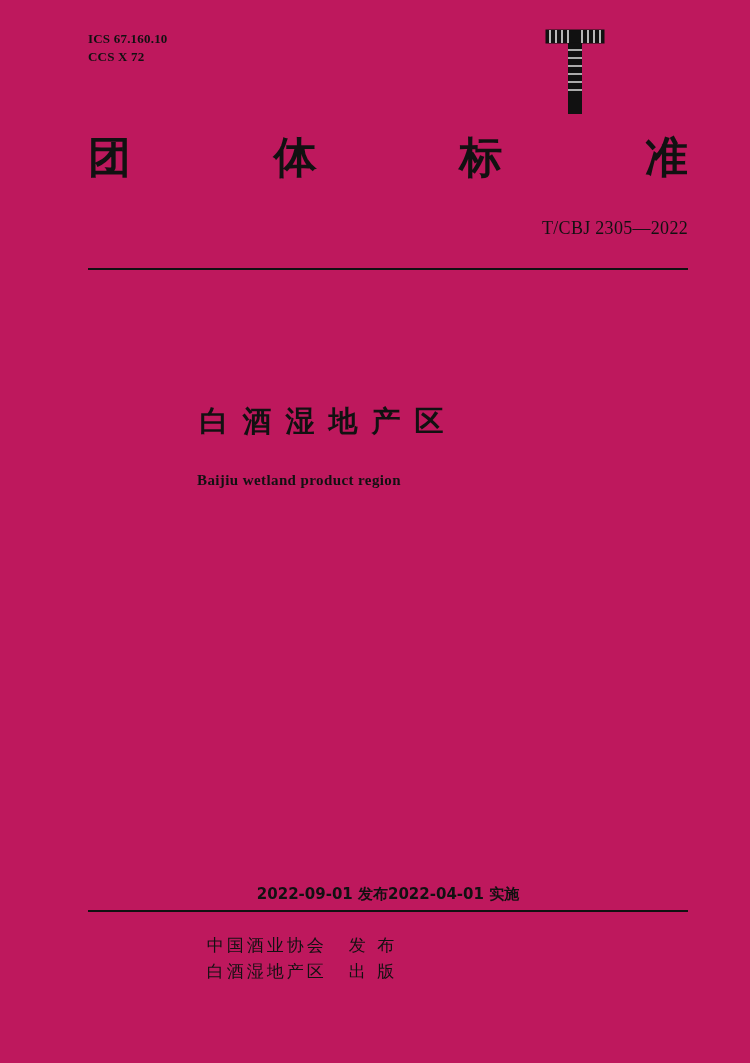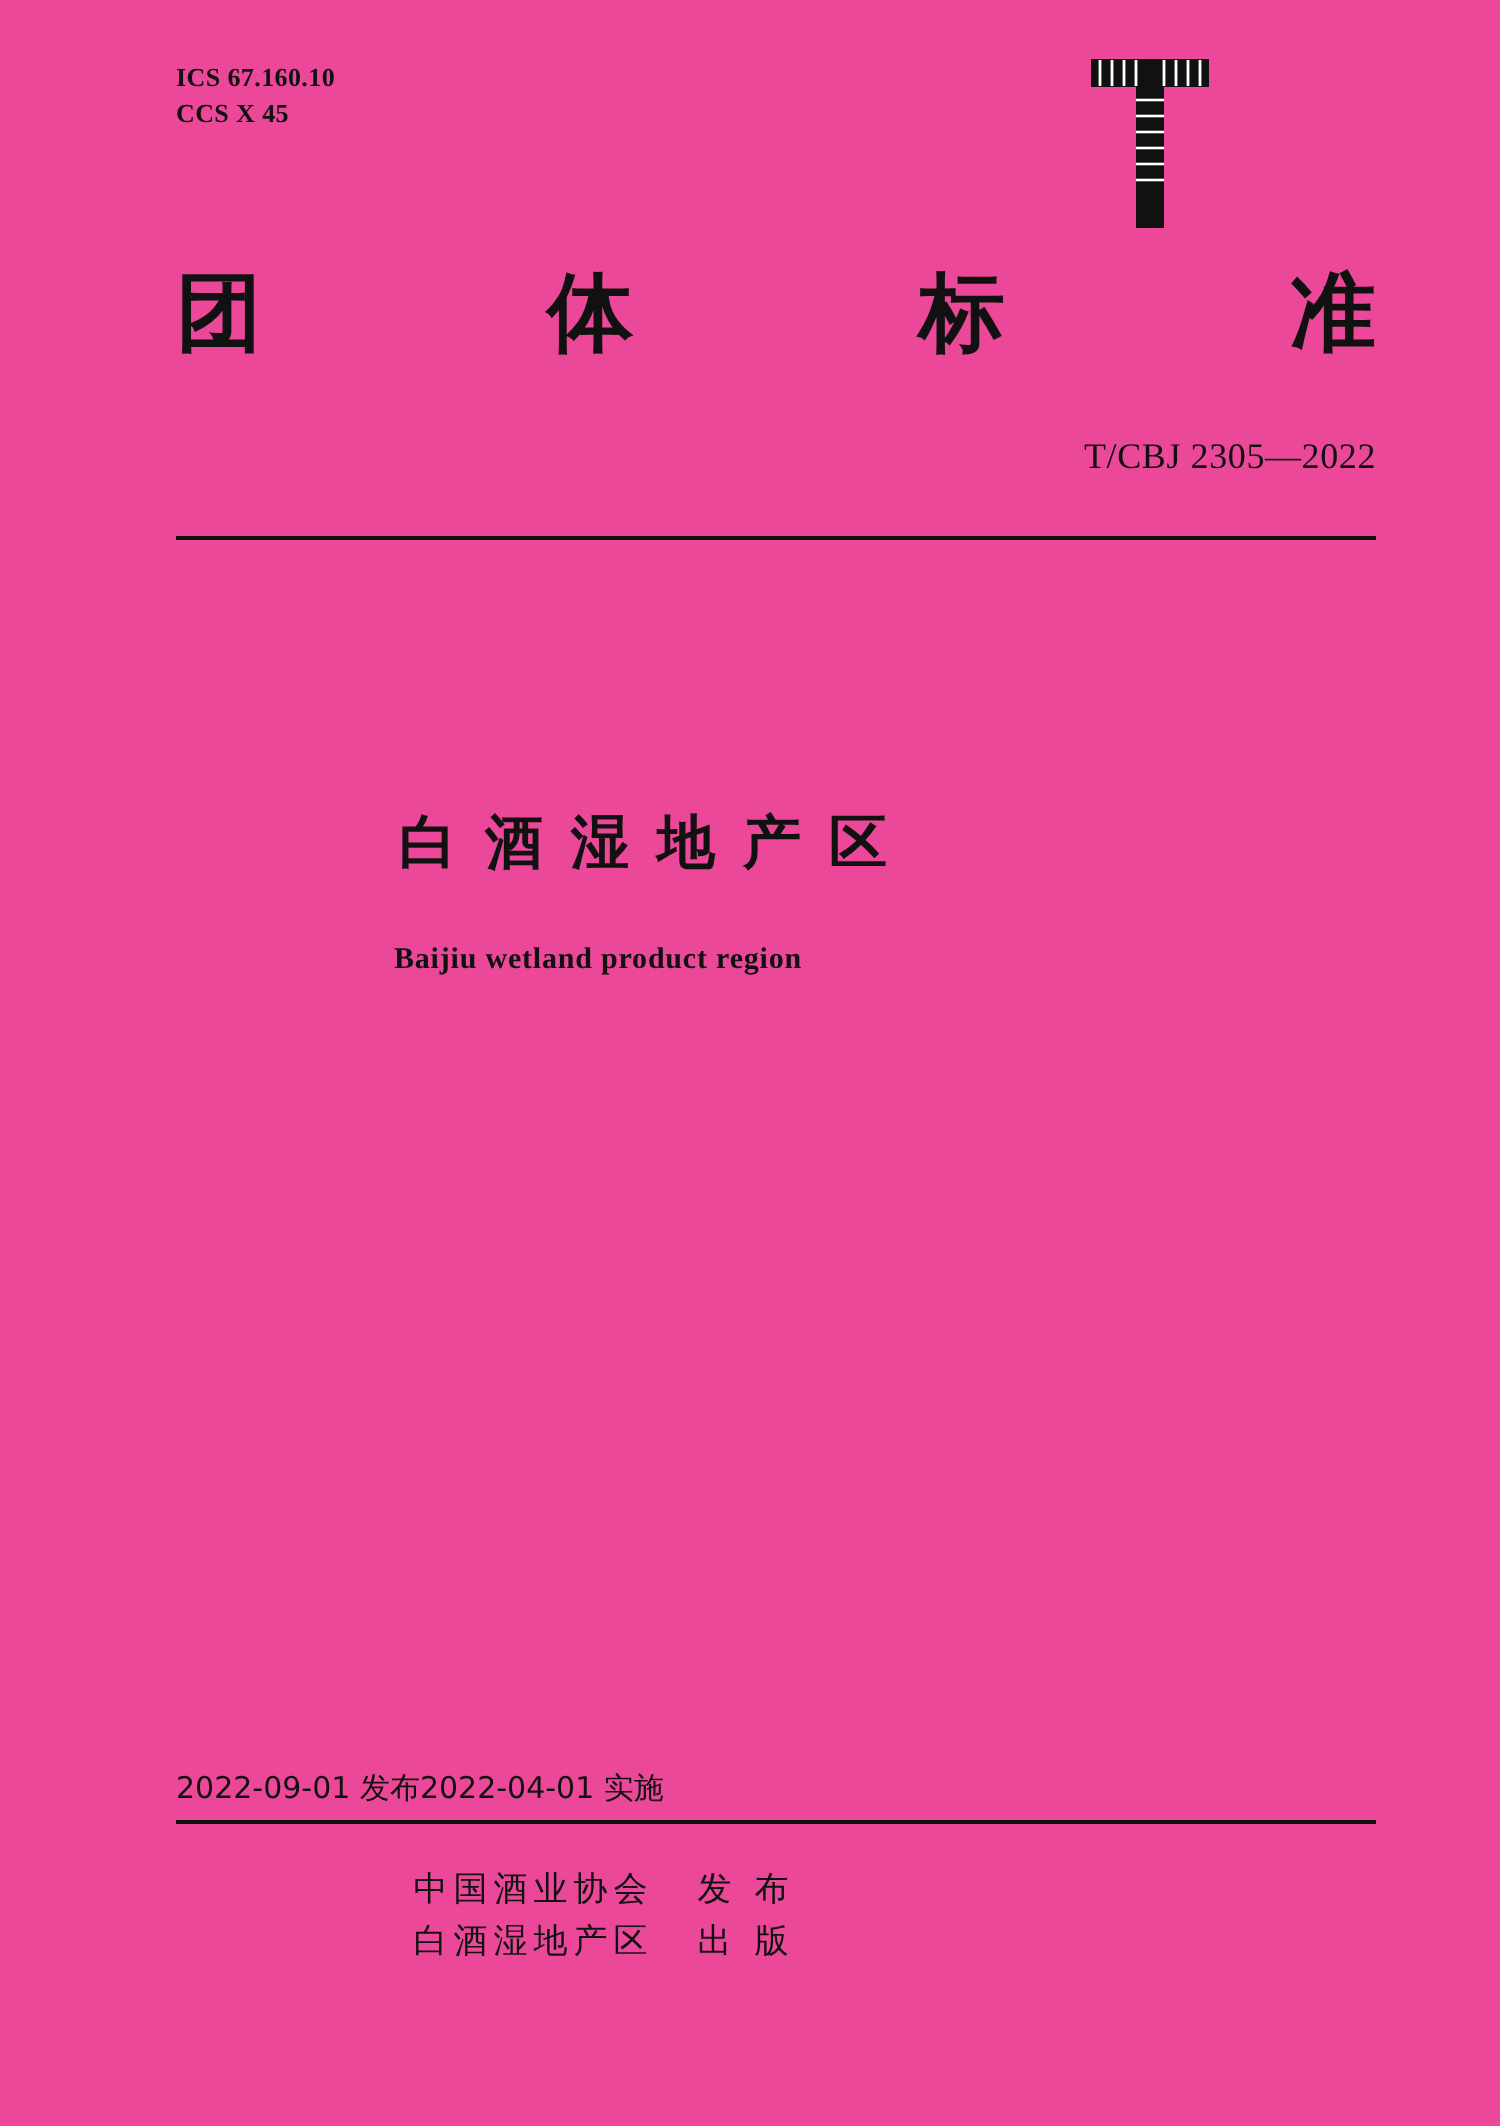--- a/index.html
+++ b/index.html
@@ -15,21 +15,21 @@
     color: #111111;
     overflow: hidden;
   }
 
   .page {
     position: absolute;
     left: 0;
     top: 0;
     width: 750px;
     height: 1063px;
-    background: #ec4899;
+    background: #be185d;
   }
 
   
   .ics-block {
     position: absolute;
     left: 88px;
     top: 30px;
     line-height: 1.38;
   }
   .ics-line {
@@ -118,24 +118,24 @@
     color: #111;
   }
 
   
   .dates-row {
     position: absolute;
     left: 88px;
     top: 885px;
     width: 600px;
     display: flex;
-    justify-content: flex-start;
+    justify-content: center;
     font-family: "DejaVu Sans", sans-serif;
     font-size: 15px;
-    font-weight: normal;
+    font-weight: bold;
     color: #111;
   }
   .dates-row .date-item { white-space: nowrap; }
 
   .rule-bottom {
     position: absolute;
     left: 88px;
     top: 910px;
     width: 600px;
     height: 2px;
@@ -158,21 +158,21 @@
   .pub-org { letter-spacing: 3px; }
   .pub-act { letter-spacing: 3px; margin-left: 22px; }
 </style>
 </head>
 <body>
 
 <div class="page">
 
   <div class="ics-block">
     <div class="ics-line">ICS 67.160.10</div>
-    <div class="ics-line">CCS X 45</div>
+    <div class="ics-line">CCS X 72</div>
   </div>
 
   <div class="t-logo">
     <svg width="70" height="86" viewBox="0 0 70 86" xmlns="http://www.w3.org/2000/svg">
       <rect x="6" y="2" width="58" height="13" fill="#111"></rect>
       <rect x="6" y="2" width="58" height="13" fill="none" stroke="#111" stroke-width="1"></rect>
       <line x1="10" y1="2" x2="10" y2="15" stroke="#ffffff" stroke-width="1.4"></line>
       <line x1="16" y1="2" x2="16" y2="15" stroke="#ffffff" stroke-width="1.4"></line>
       <line x1="22" y1="2" x2="22" y2="15" stroke="#ffffff" stroke-width="1.4"></line>
       <line x1="28" y1="2" x2="28" y2="15" stroke="#ffffff" stroke-width="1.4"></line>

